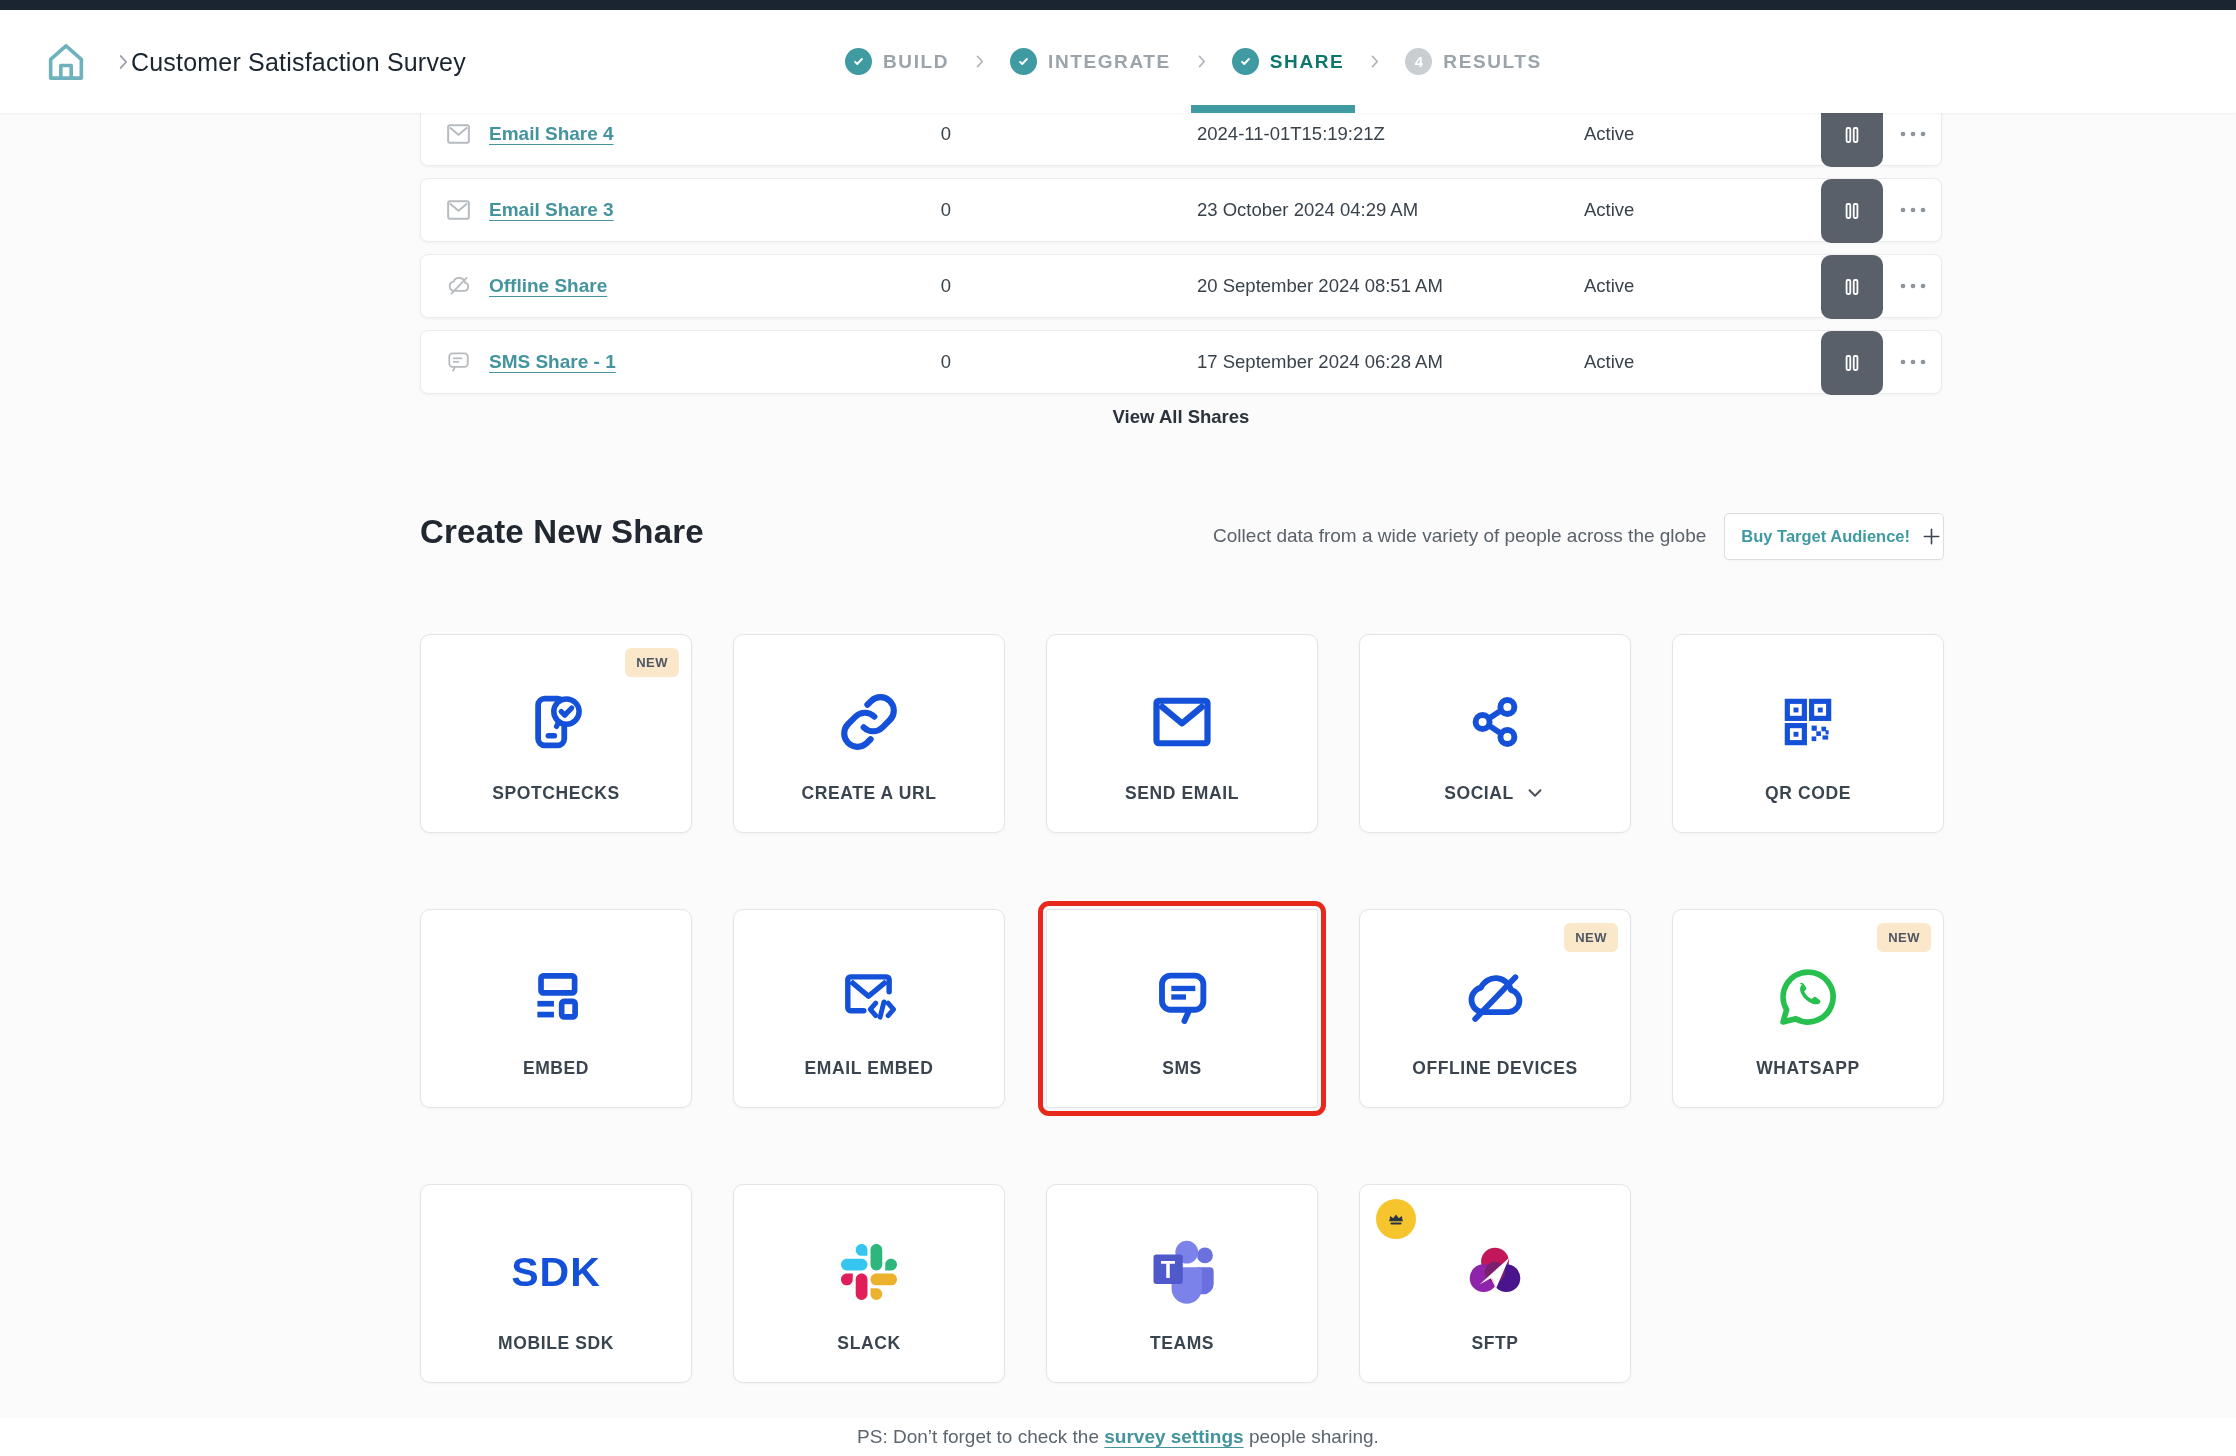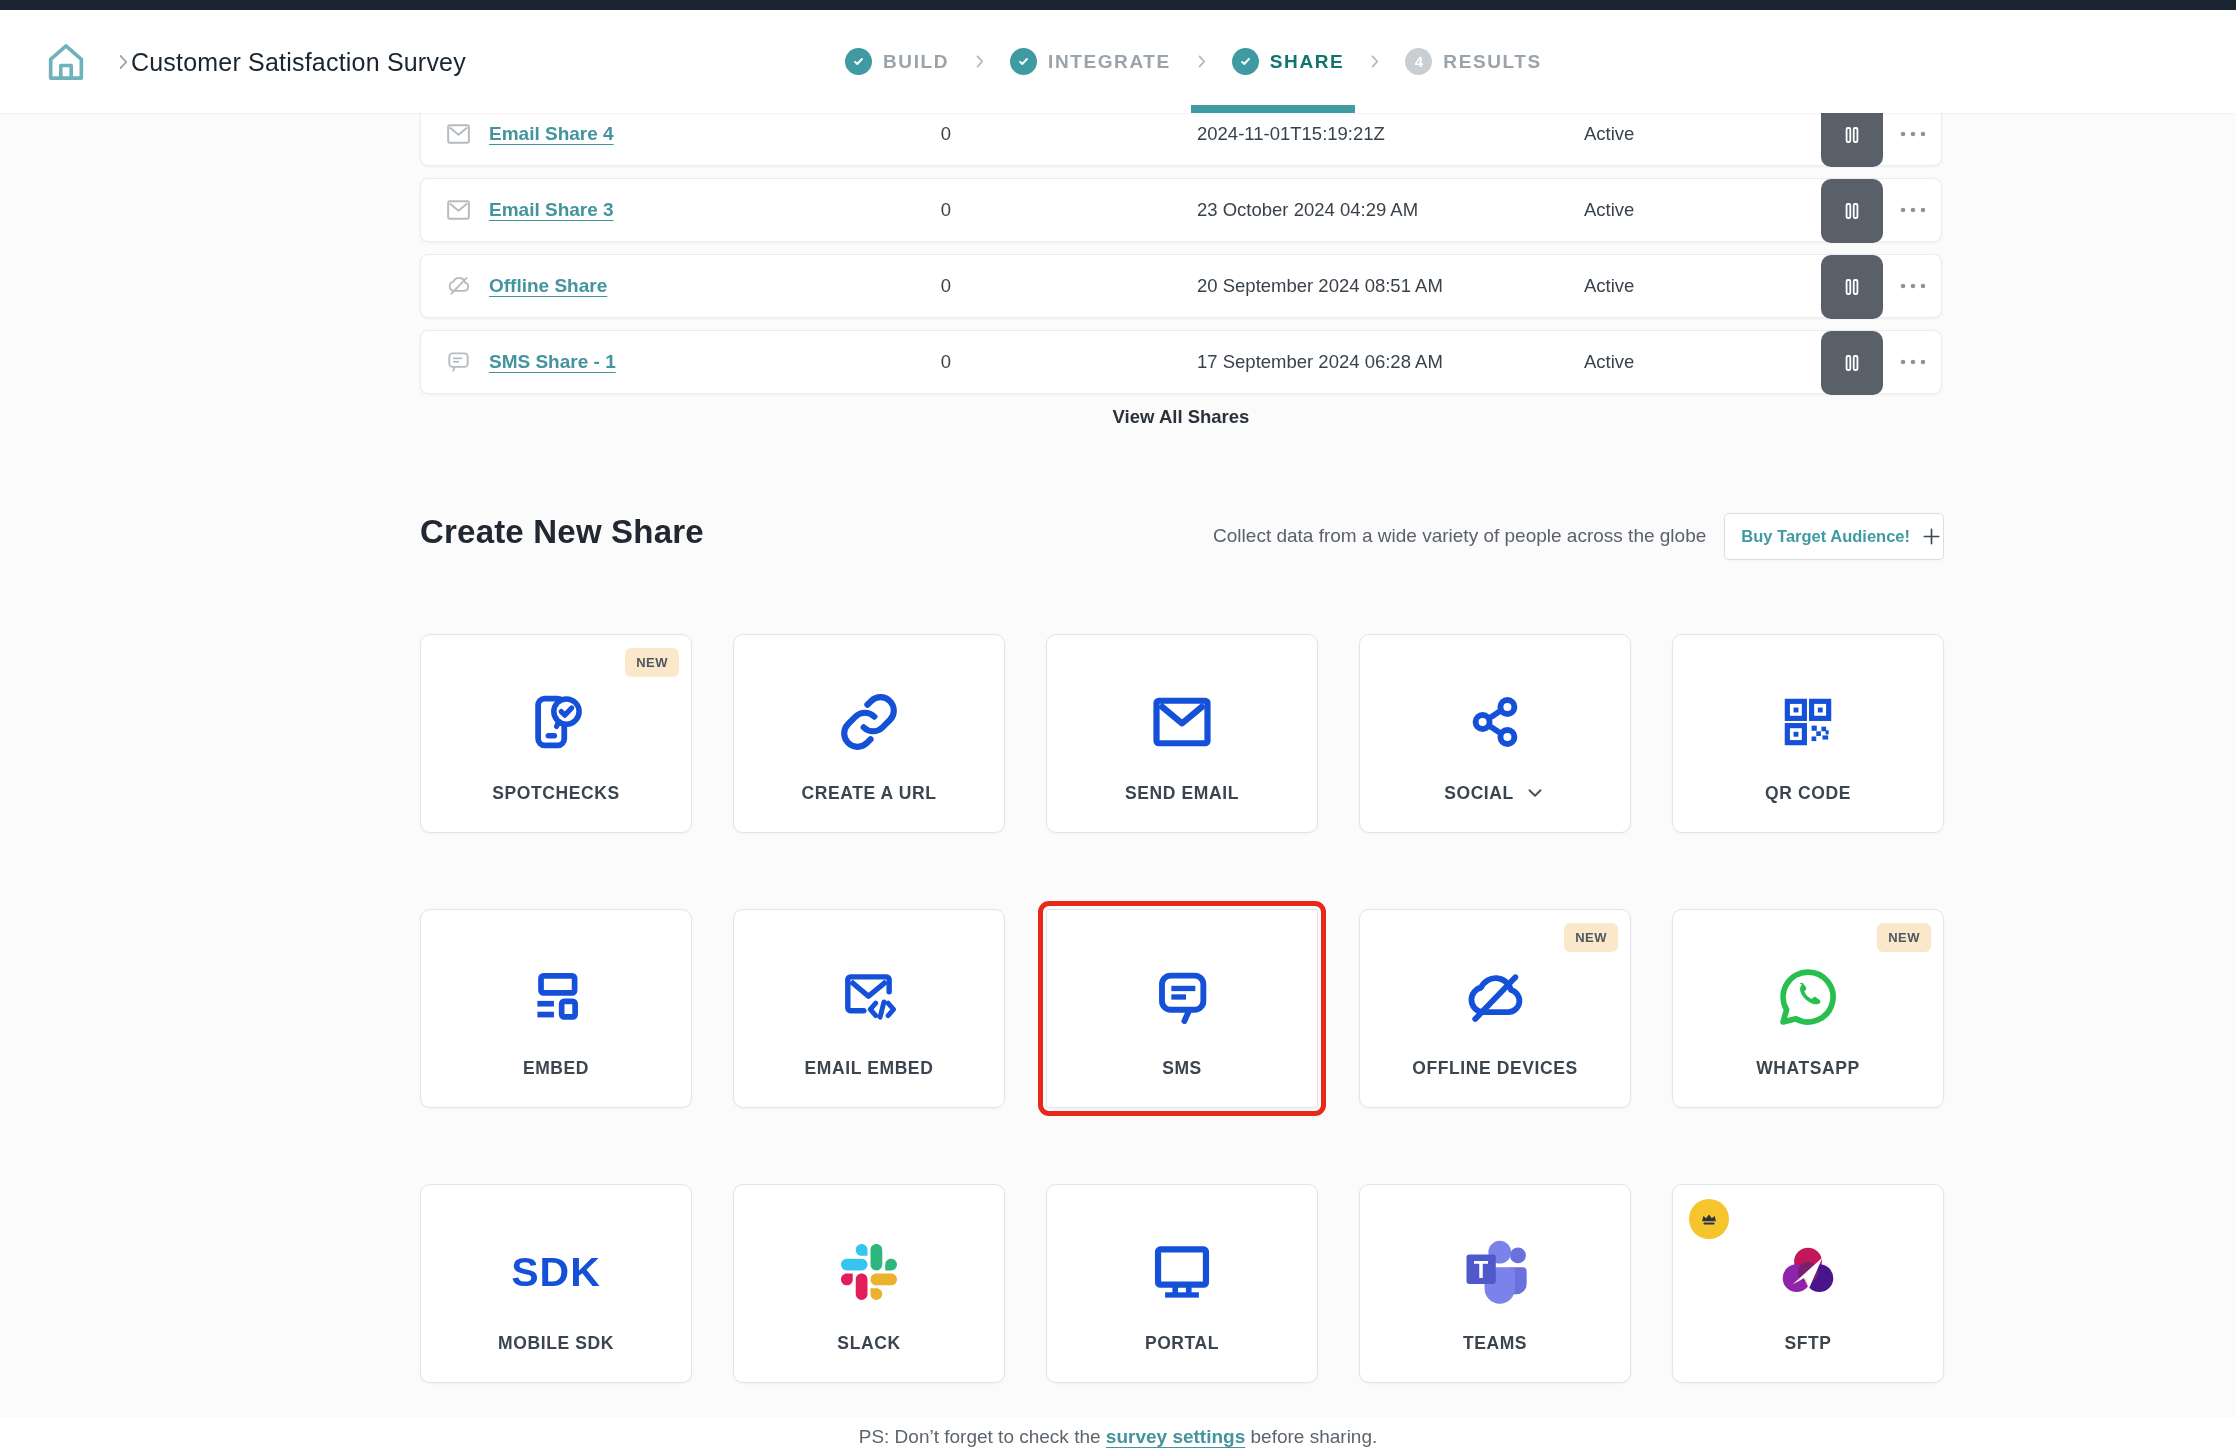--- a/index.html
+++ b/index.html
@@ -421,33 +421,20 @@
             <path d="M45.2 25.8c-7.1 0-12.9-5.8-12.9-12.9S38.1 0 45.2 0s12.9 5.8 12.9 12.9v12.9H45.2zm0 6.5c7.1 0 12.9 5.8 12.9 12.9s-5.8 12.9-12.9 12.9H12.9C5.8 58.1 0 52.3 0 45.2s5.8-12.9 12.9-12.9h32.3z" fill="#36C5F0"></path>
             <path d="M97 45.2c0-7.1 5.8-12.9 12.9-12.9s12.9 5.8 12.9 12.9-5.8 12.9-12.9 12.9H97V45.2zm-6.5 0c0 7.1-5.8 12.9-12.9 12.9s-12.9-5.8-12.9-12.9V12.9C64.7 5.8 70.5 0 77.6 0s12.9 5.8 12.9 12.9v32.3z" fill="#2EB67D"></path>
             <path d="M77.6 97c7.1 0 12.9 5.8 12.9 12.9s-5.8 12.9-12.9 12.9-12.9-5.8-12.9-12.9V97h12.9zm0-6.5c-7.1 0-12.9-5.8-12.9-12.9s5.8-12.9 12.9-12.9h32.3c7.1 0 12.9 5.8 12.9 12.9s-5.8 12.9-12.9 12.9H77.6z" fill="#ECB22E"></path>
           </svg>
       </span>
       <div class="card-label-row">
           <span class="card-label">SLACK</span>
         </div>
     </div>
 
-    <div class="card">
-      <span class="card-icon">
-        <svg width="68" height="62" viewBox="0 0 24 22" fill="none">
-            <rect x="3.5" y="3" width="17" height="12.5" rx="0.8" stroke="#1550d8" stroke-width="2.2"></rect>
-            <rect x="8.6" y="15.5" width="2" height="3.4" fill="#1550d8"></rect>
-            <rect x="13.4" y="15.5" width="2" height="3.4" fill="#1550d8"></rect>
-            <rect x="6" y="18.2" width="12" height="1.9" fill="#1550d8"></rect>
-          </svg>
-      </span>
-      <div class="card-label-row">
-          <span class="card-label">PORTAL</span>
-        </div>
-    </div>
 
     <div class="card">
       <span class="card-icon">
         <svg width="76" height="70" viewBox="0 0 48 44">
             <circle cx="38.5" cy="11.5" r="5" fill="#6a70dd"></circle>
             <path d="M33 19h8.5a2.5 2.5 0 0 1 2.5 2.5v8a6.5 6.5 0 0 1-6.5 6.5H35V21.5A2.5 2.5 0 0 0 33 19Z" fill="#6a70dd"></path>
             <circle cx="27" cy="9.5" r="7.2" fill="#7b83eb"></circle>
             <path d="M17 19h17a2.6 2.6 0 0 1 2.6 2.6v10.8A9.6 9.6 0 0 1 27 42a9.6 9.6 0 0 1-9.6-9.6V19Z" fill="#7b83eb"></path>
             <rect x="6" y="11" width="18.5" height="18.5" rx="1.8" fill="#5059c9"></rect>
             <text x="15.2" y="25.8" text-anchor="middle" font-family="Liberation Sans, sans-serif" font-size="15" font-weight="bold" fill="#ffffff">T</text>
@@ -476,17 +463,17 @@
           </svg>
       </span>
       <div class="card-label-row">
           <span class="card-label">SFTP</span>
         </div>
     </div>
   </div>
 
   <div class="footer">
     <span class="footer-text">
-      <span>PS: Don’t forget to check the </span><span class="footer-link">survey settings</span><span> before sharing.</span>
+      <span>PS: Don’t forget to check the </span><span class="footer-link">survey settings</span><span> people sharing.</span>
     </span>
   </div>
 
 </div>
 
 </body></html>

